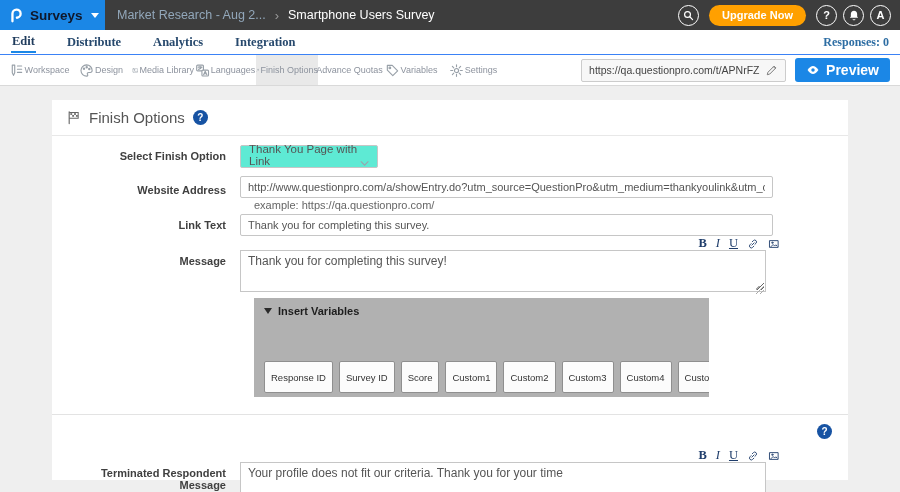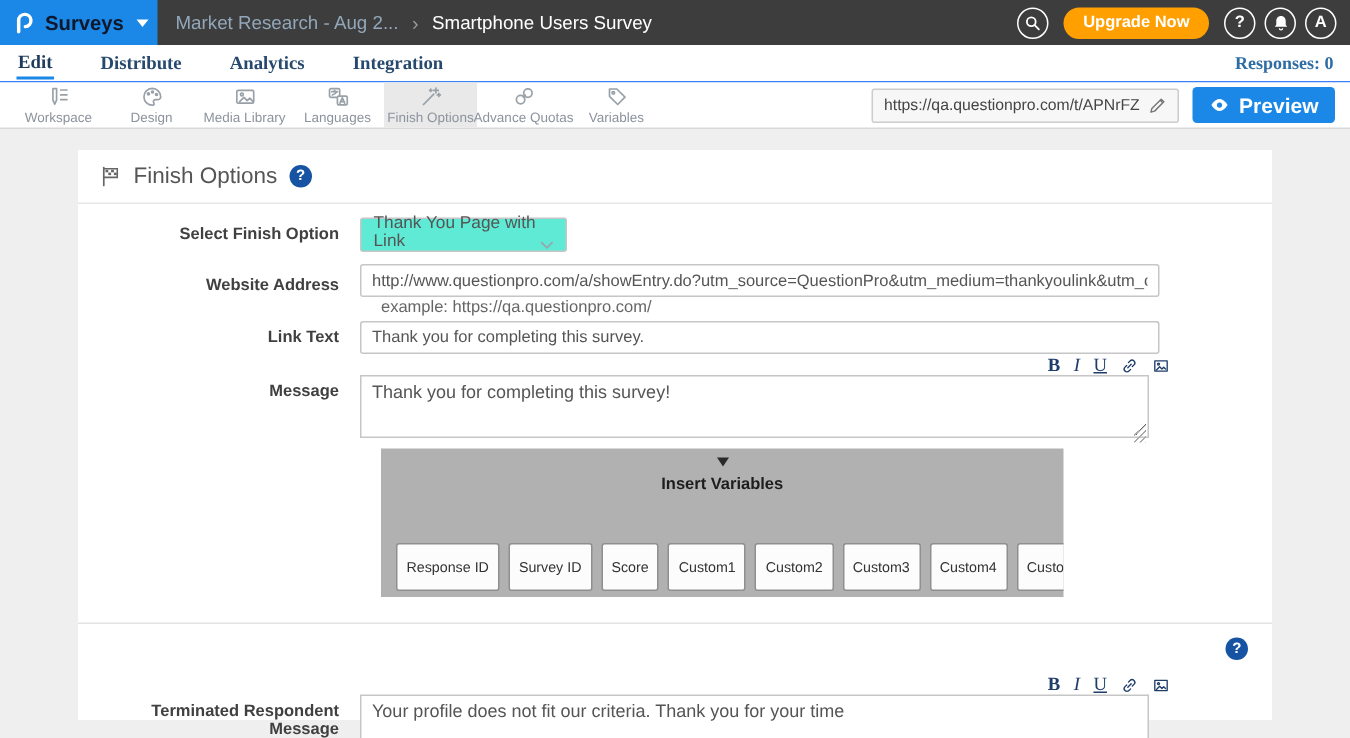--- a/index.html
+++ b/index.html
@@ -20,21 +20,21 @@
   .upgrade { height:21px; border:none; border-radius:11px; background:#ffa000; color:#fff; font-size:11px; font-weight:700; display:flex; align-items:center; padding:0 13px; margin:0 4px; cursor:pointer; font-family:inherit; }
 
   
   .tabs { height:25px; background:#fff; display:flex; align-items:center; padding:0 11px; gap:30px; border-bottom:1px solid #3b82f6;font-family:Liberation Serif, serif; }
   .tab { font-size:12.5px; font-weight:600; color:#27496d; padding:3px 1px 2px; cursor:pointer; }
   .tab.active { color:#1f3b5c; border-bottom:2px solid #1b87e6; }
   .responses { margin-left:auto; font-size:12px; font-weight:600; color:#2d6da3;text-align:right; }
 
   
   .toolbar { height:31px; background:#fff; display:flex; align-items:stretch; border-bottom:1px solid #d9d9d9; padding-left:8px; }
-  .tool { width:62px; display:flex; flex-direction:column; align-items:center; justify-content:center; gap:1px; color:#8d939e; cursor:pointer; flex:none; }
+  .tool { width:62px; display:flex; align-items:center; justify-content:center; gap:1px; color:#8d939e; cursor:pointer; flex:none; }
   .tool svg { stroke:#98a0a8; fill:none; stroke-width:1.2; stroke-linecap:round; stroke-linejoin:round; }
   .tool-label { font-size:9px; white-space:nowrap; }
   .tool.active { background:#e9e9e9; }
   .toolbar-right { margin-left:auto; display:flex; align-items:center; gap:9px; padding-right:10px; }
   .url-box { width:205px; height:23px; background:#f7f7f7; border:1px solid #ccc; border-radius:2px; display:flex; align-items:center; padding:0 7px; gap:5px; }
   .url-input { border:none; background:transparent; flex:1; font-size:10.5px; color:#444; font-family:inherit; min-width:0; outline:none; }
   .preview-btn { height:24px; background:#1b87e6; color:#fff; border:none; border-radius:3px; font-size:14px; font-weight:700; display:flex; align-items:center; gap:6px; padding:0 11px; cursor:pointer; font-family:inherit; }
 
   
   .card { position:absolute; left:52px; top:100px; width:796px; height:380px; background:#fff; }
@@ -50,21 +50,21 @@
   .format-bar { width:728px; display:flex; justify-content:flex-end; align-items:center; gap:9px; color:#1f3d6b; height:13px; }
   .fmt { font-family:"Liberation Serif",serif; font-size:12.5px; line-height:13px; cursor:pointer; }
   .fmt-b { font-weight:700; }
   .fmt-i { font-style:italic; }
   .fmt-u { text-decoration:underline; }
   .fmt-icon { cursor:pointer; display:flex; }
   .fmt-icon svg { stroke:#1f3d6b; fill:none; stroke-width:1.2; stroke-linecap:round; stroke-linejoin:round; }
   .textarea { width:526px; height:42px; border:1px solid #c6c6c6; font-size:12px; color:#555; padding:3px 7px; resize:vertical; font-family:inherit; }
 
   .vars-panel { margin:2px 0 0 202px; width:455px; background:#b1b1b1; padding:6px 10px 4px; overflow:hidden; }
-  .vars-head { display:flex; align-items:center; gap:6px; font-size:11px; font-weight:700; color:#1d1d1d; height:14px; cursor:pointer;flex-direction:column; }
+  .vars-head { display:flex; align-items:center; gap:6px; font-size:11px; font-weight:700; color:#1d1d1d; height:14px; cursor:pointer; }
   .tri-down { width:0; height:0; border-left:4.5px solid transparent; border-right:4.5px solid transparent; border-top:6px solid #2a2a2a; }
   .vars-btns { display:flex; gap:6px; margin-top:5px; }
   .var-btn { height:32px; background:#fcfcfc; border:1px solid #8f8f8f; border-radius:2px; font-size:9.5px; color:#333; padding:0 6px; display:flex; align-items:center; white-space:nowrap; cursor:pointer; font-family:inherit; flex:none;margin-top:38px; }
 
   .divider { height:1px; background:#e3e3e3; margin-top:17px; }
   .help-right { display:flex; justify-content:flex-end; padding-right:16px; margin-top:9px; height:15px; }
 
   .red-underline { border-bottom:2px solid #e0301e; padding-bottom:3px; display:inline-block; }
   .dotted-sep { border-top:1px dotted #bdbdbd; margin-top:4px; }
   .save-btn { margin:6px 0 0 202px; height:21px; background:#1b87e6; border:none; border-radius:3px; color:#fff; font-size:11px; font-weight:700; padding:0 10px; cursor:pointer; font-family:inherit;text-align:center; }
@@ -168,20 +168,27 @@
         <path d="M7.2 8.2 l1.6-1.4"></path>
     </svg>
     <span class="tool-label">Advance Quotas</span>
   </div>
   <div class="tool">
     <svg width="15" height="15" viewBox="0 0 16 16">
       <path d="M2.5 2.5 h5.2 l5.8 5.8 -5.2 5.2 -5.8-5.8 z"></path>
         <circle cx="5.2" cy="5.2" r=".9"></circle>
     </svg>
     <span class="tool-label">Variables</span>
+  </div>
+  <div class="tool">
+    <svg width="15" height="15" viewBox="0 0 16 16">
+      <circle cx="8" cy="8" r="2.2"></circle>
+      <path d="M8 1.8 v2.1 M8 12.1 v2.1 M1.8 8 h2.1 M12.1 8 h2.1 M3.6 3.6 l1.5 1.5 M10.9 10.9 l1.5 1.5 M12.4 3.6 l-1.5 1.5 M5.1 10.9 l-1.5 1.5"></path>
+    </svg>
+    <span class="tool-label">Settings</span>
   </div>
 
   <div class="toolbar-right">
     <div class="url-box">
       <input class="url-input" type="text" value="https://qa.questionpro.com/t/APNrFZgQ" style="">
       <svg width="13" height="13" viewBox="0 0 16 16" style="flex:none">
         <path d="M2.8 13.2 l.8-3 7.6-7.6 2.2 2.2 -7.6 7.6 z" fill="none" stroke="#777" stroke-width="1.2" stroke-linejoin="round"></path>
         <path d="M10.4 3.4 l2.2 2.2" stroke="#777" stroke-width="1.2"></path>
       </svg>
     </div>

